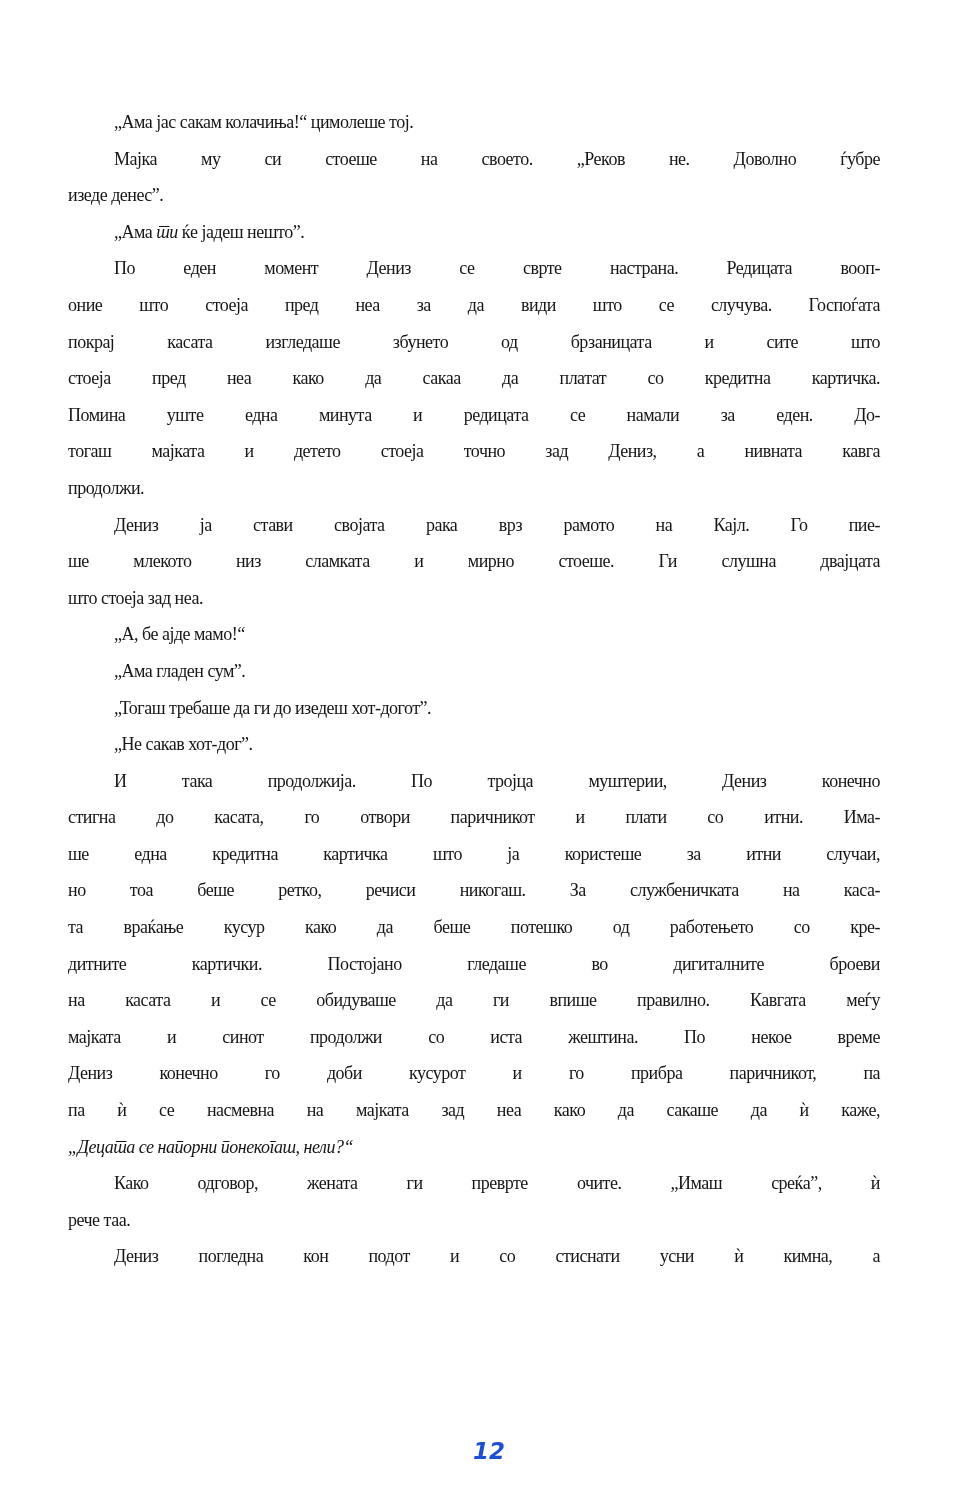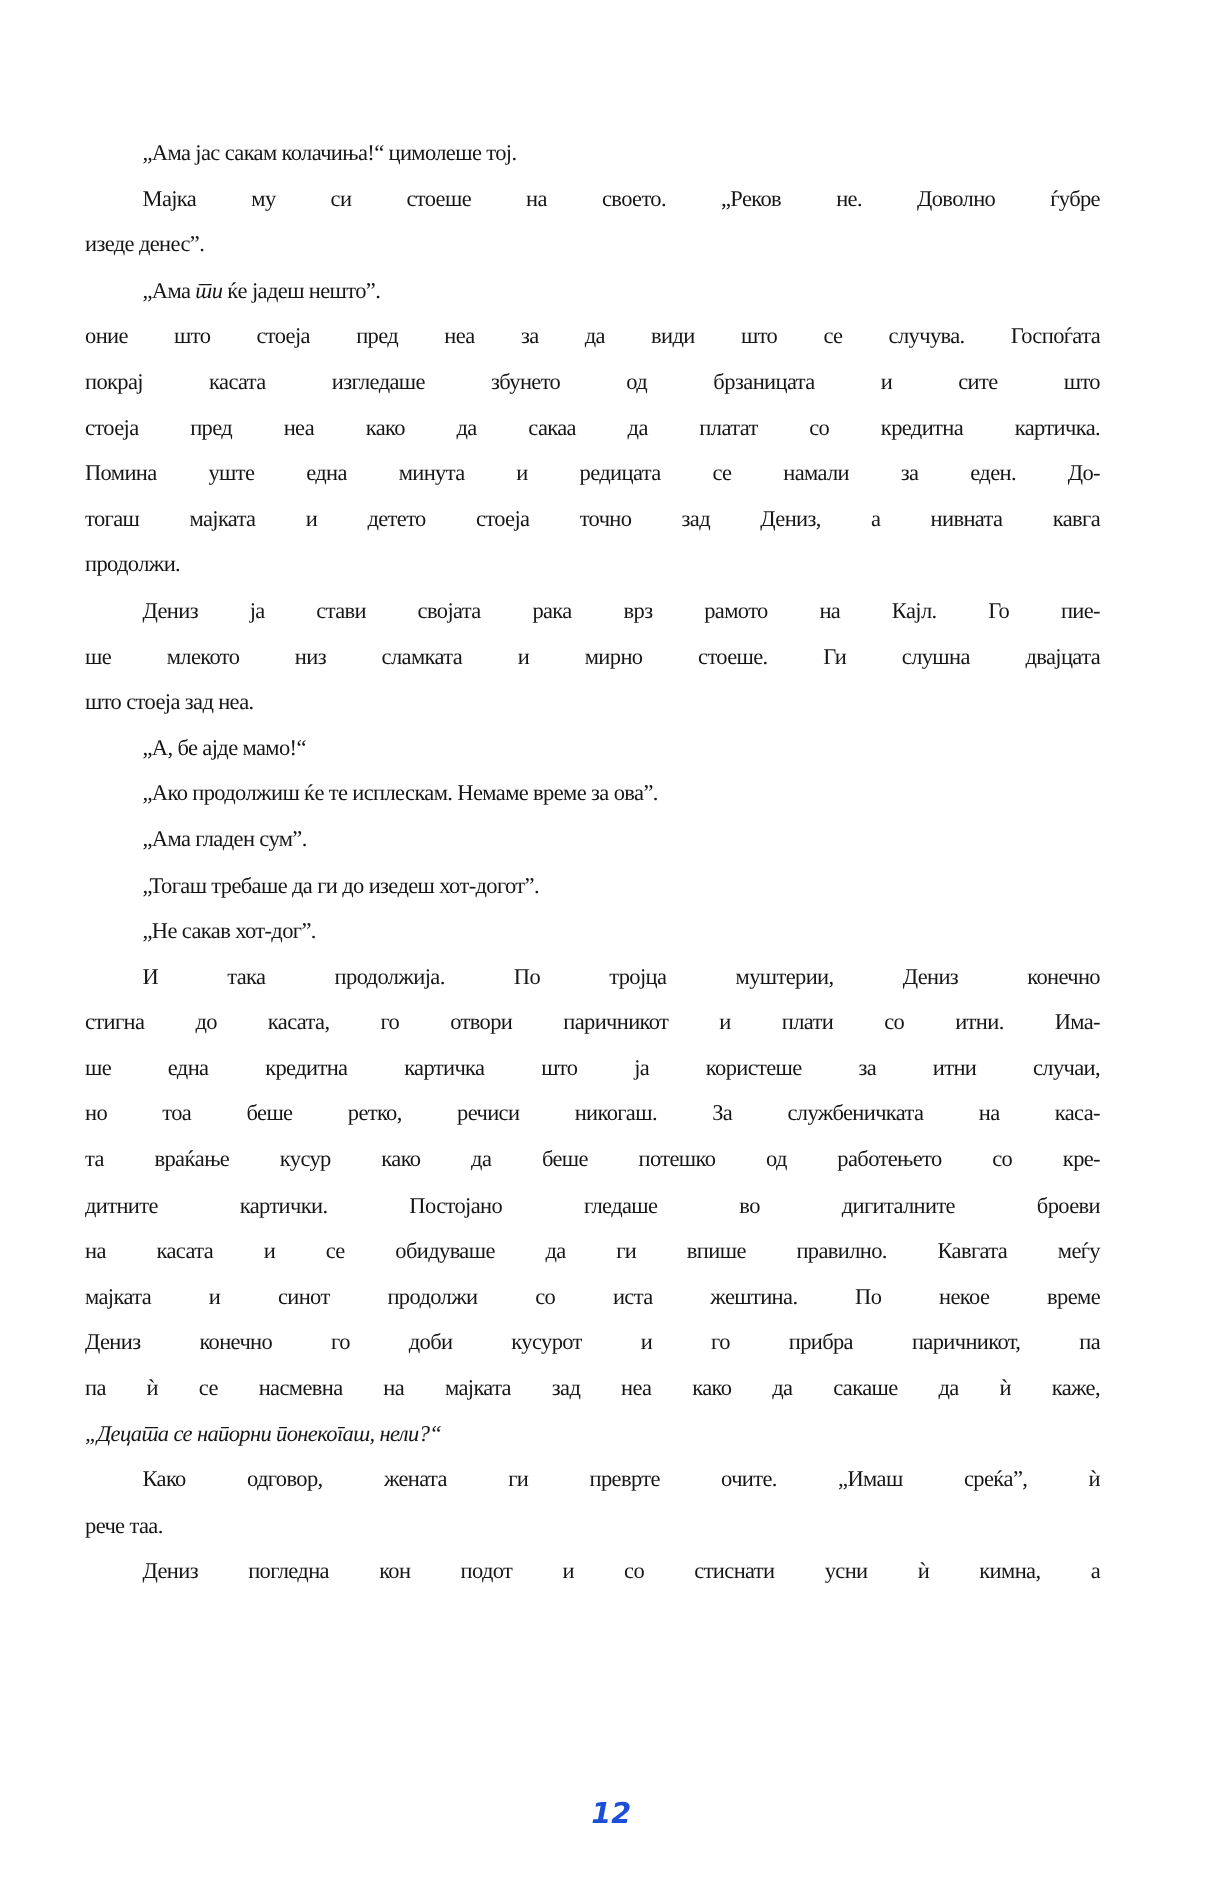--- a/index.html
+++ b/index.html
@@ -61,31 +61,31 @@
 </style>
 </head>
 <body>
 
 <div class="page">
   <div class="text-block">
     <div class="line ind">„Ама јас сакам колачиња!“ цимолеше тој.</div>
     <div class="line ind j">Мајка му си стоеше на своето. „Реков не. Доволно ѓубре</div>
     <div class="line">изеде денес”.</div>
     <div class="line ind"><span>„Ама </span><em>ти</em><span> ќе јадеш нешто”.</span></div>
+    <div class="line ind j">По еден момент Дениз се сврте настрана. Редицата вооп-</div>
     <div class="line j">оние што стоеја пред неа за да види што се случува. Госпоѓата</div>
     <div class="line j">покрај касата изгледаше збунето од брзаницата и сите што</div>
     <div class="line j">стоеја пред неа како да сакаа да платат со кредитна картичка.</div>
     <div class="line j">Помина уште една минута и редицата се намали за еден. До-</div>
     <div class="line j">тогаш мајката и детето стоеја точно зад Дениз, а нивната кавга</div>
     <div class="line">продолжи.</div>
     <div class="line ind j">Дениз ја стави својата рака врз рамото на Кајл. Го пие-</div>
     <div class="line j">ше млекото низ сламката и мирно стоеше. Ги слушна двајцата</div>
     <div class="line">што стоеја зад неа.</div>
     <div class="line ind">„А, бе ајде мамо!“</div>
-    <div class="line ind">„Ако продолжиш ќе те исплескам. Немаме време за ова”.</div>
     <div class="line ind">„Ама гладен сум”.</div>
     <div class="line ind">„Тогаш требаше да ги до изедеш хот-догот”.</div>
     <div class="line ind">„Не сакав хот-дог”.</div>
     <div class="line ind j">И така продолжија. По тројца муштерии, Дениз конечно</div>
     <div class="line j">стигна до касата, го отвори паричникот и плати со итни. Има-</div>
     <div class="line j">ше една кредитна картичка што ја користеше за итни случаи,</div>
     <div class="line j">но тоа беше ретко, речиси никогаш. За службеничката на каса-</div>
     <div class="line j">та враќање кусур како да беше потешко од работењето со кре-</div>
     <div class="line j">дитните картички. Постојано гледаше во дигиталните броеви</div>
     <div class="line j">на касата и се обидуваше да ги впише правилно. Кавгата меѓу</div>

